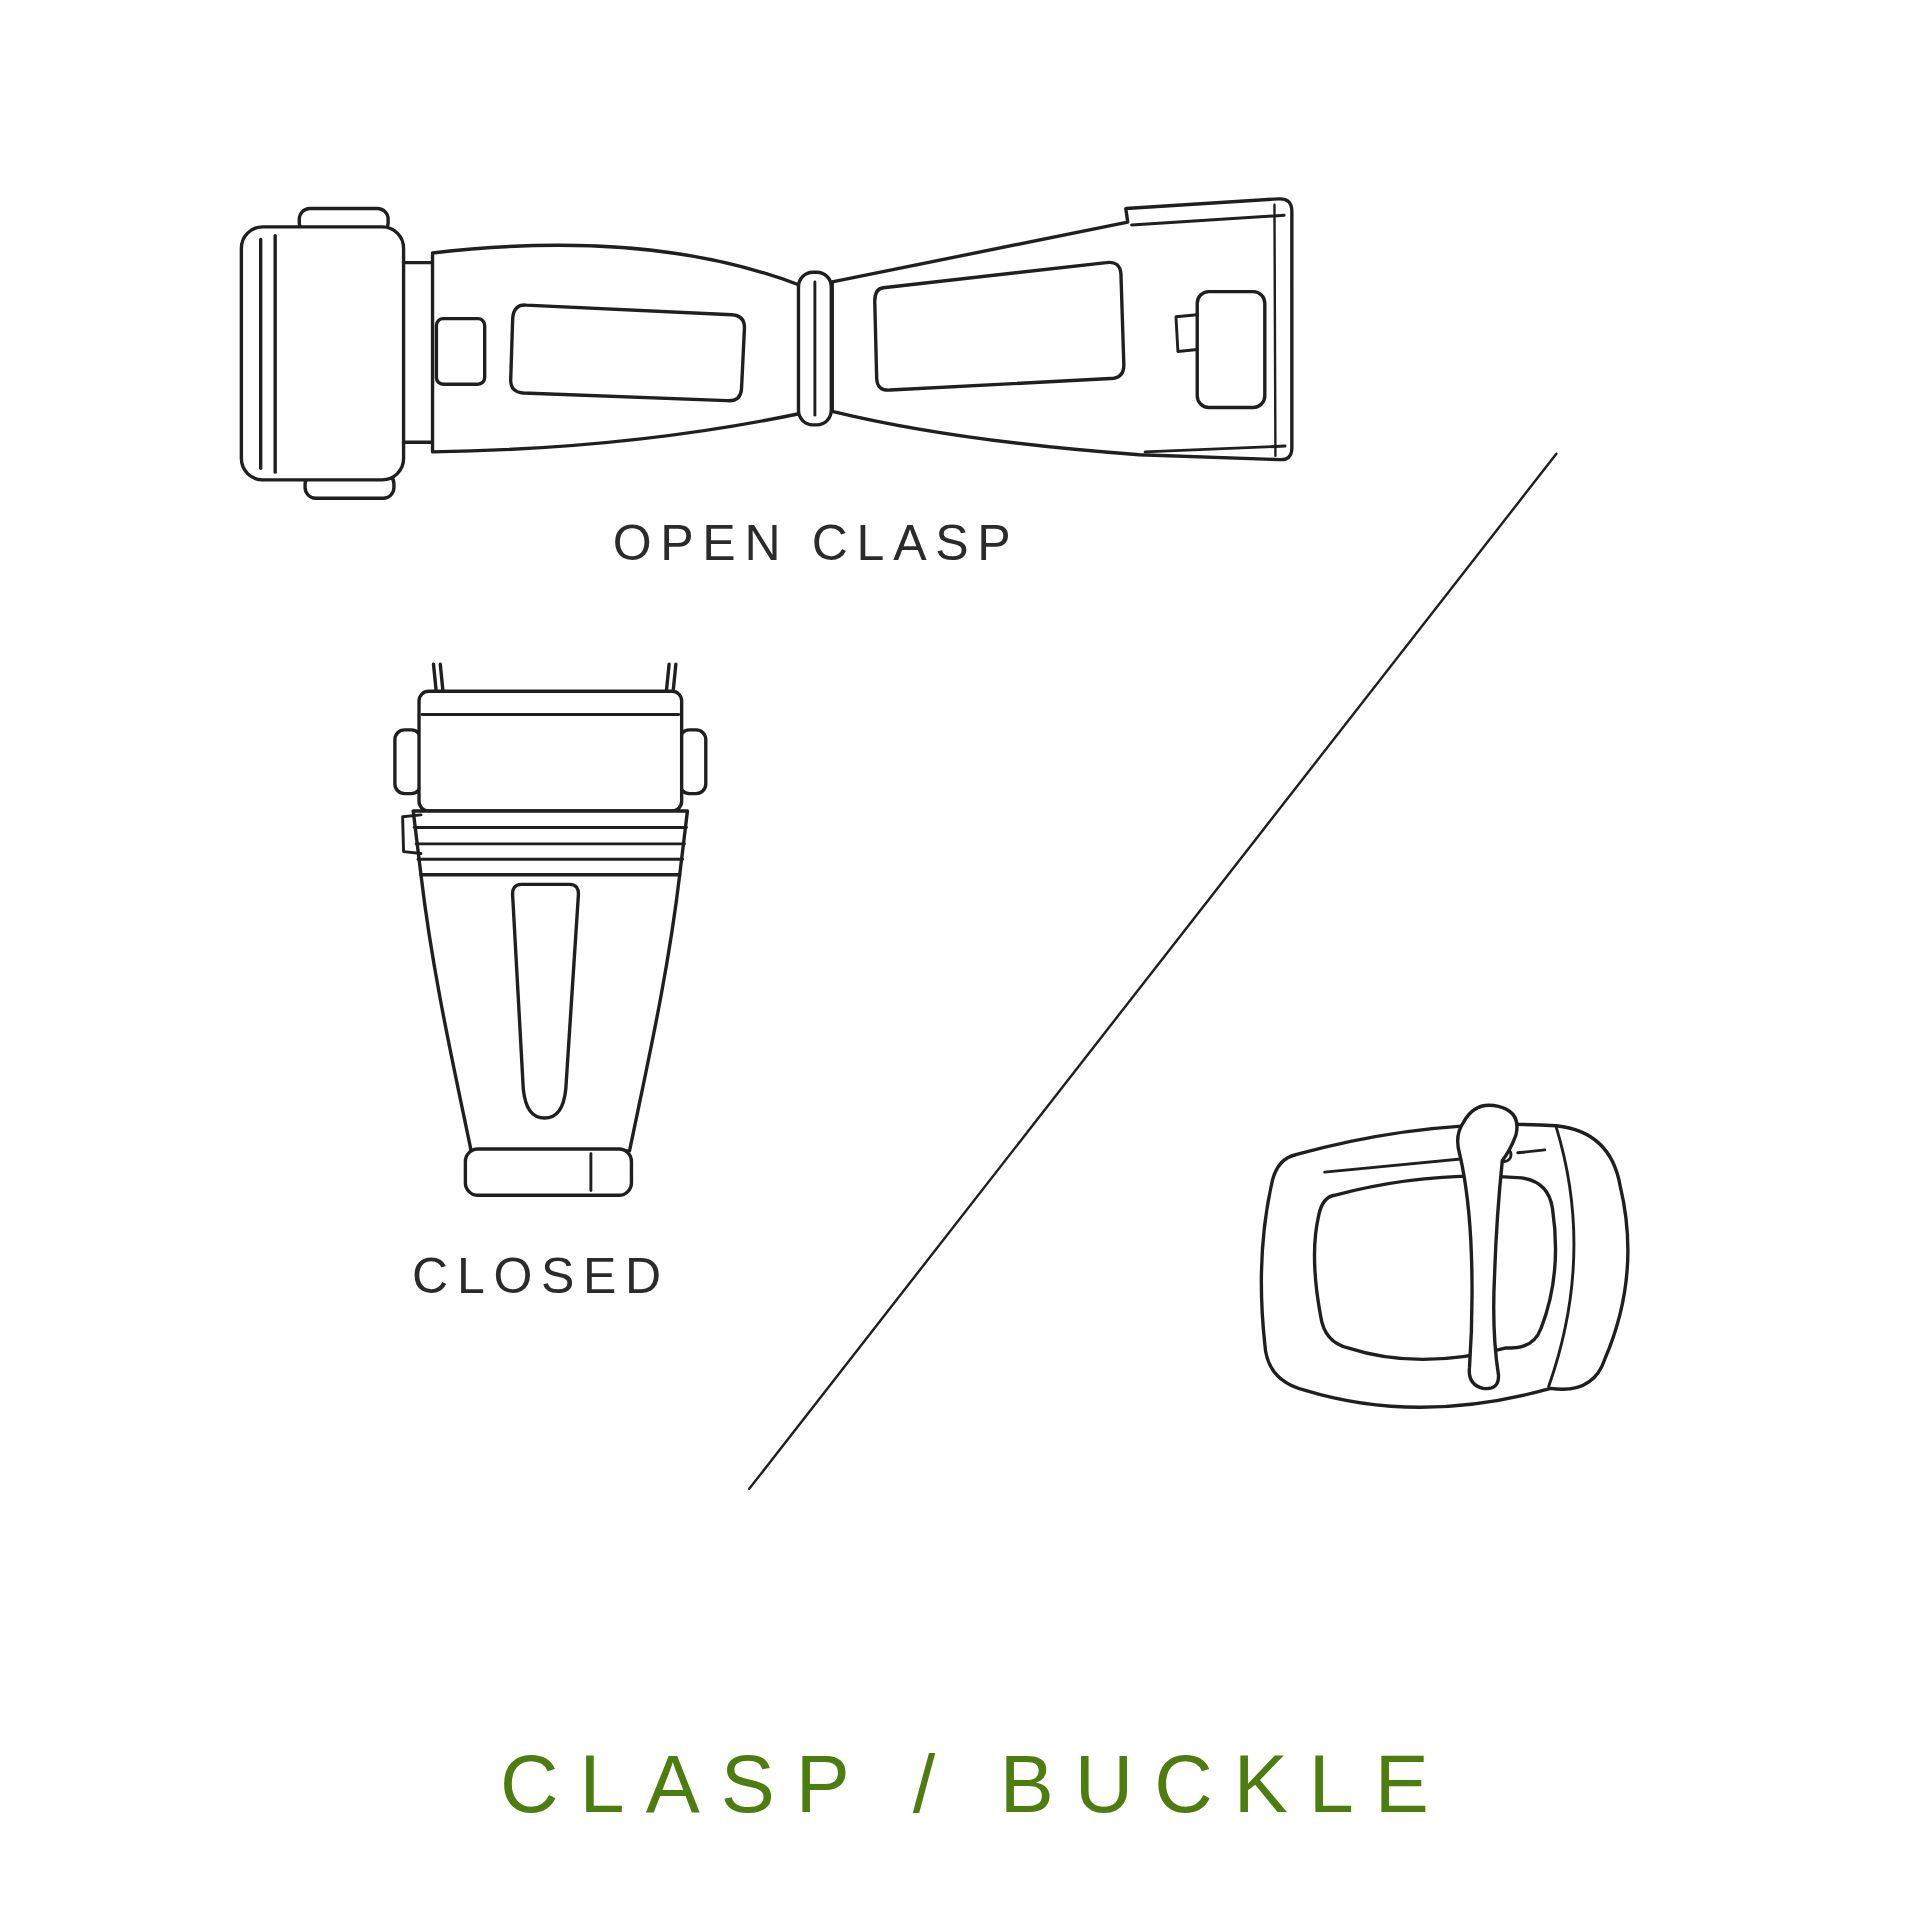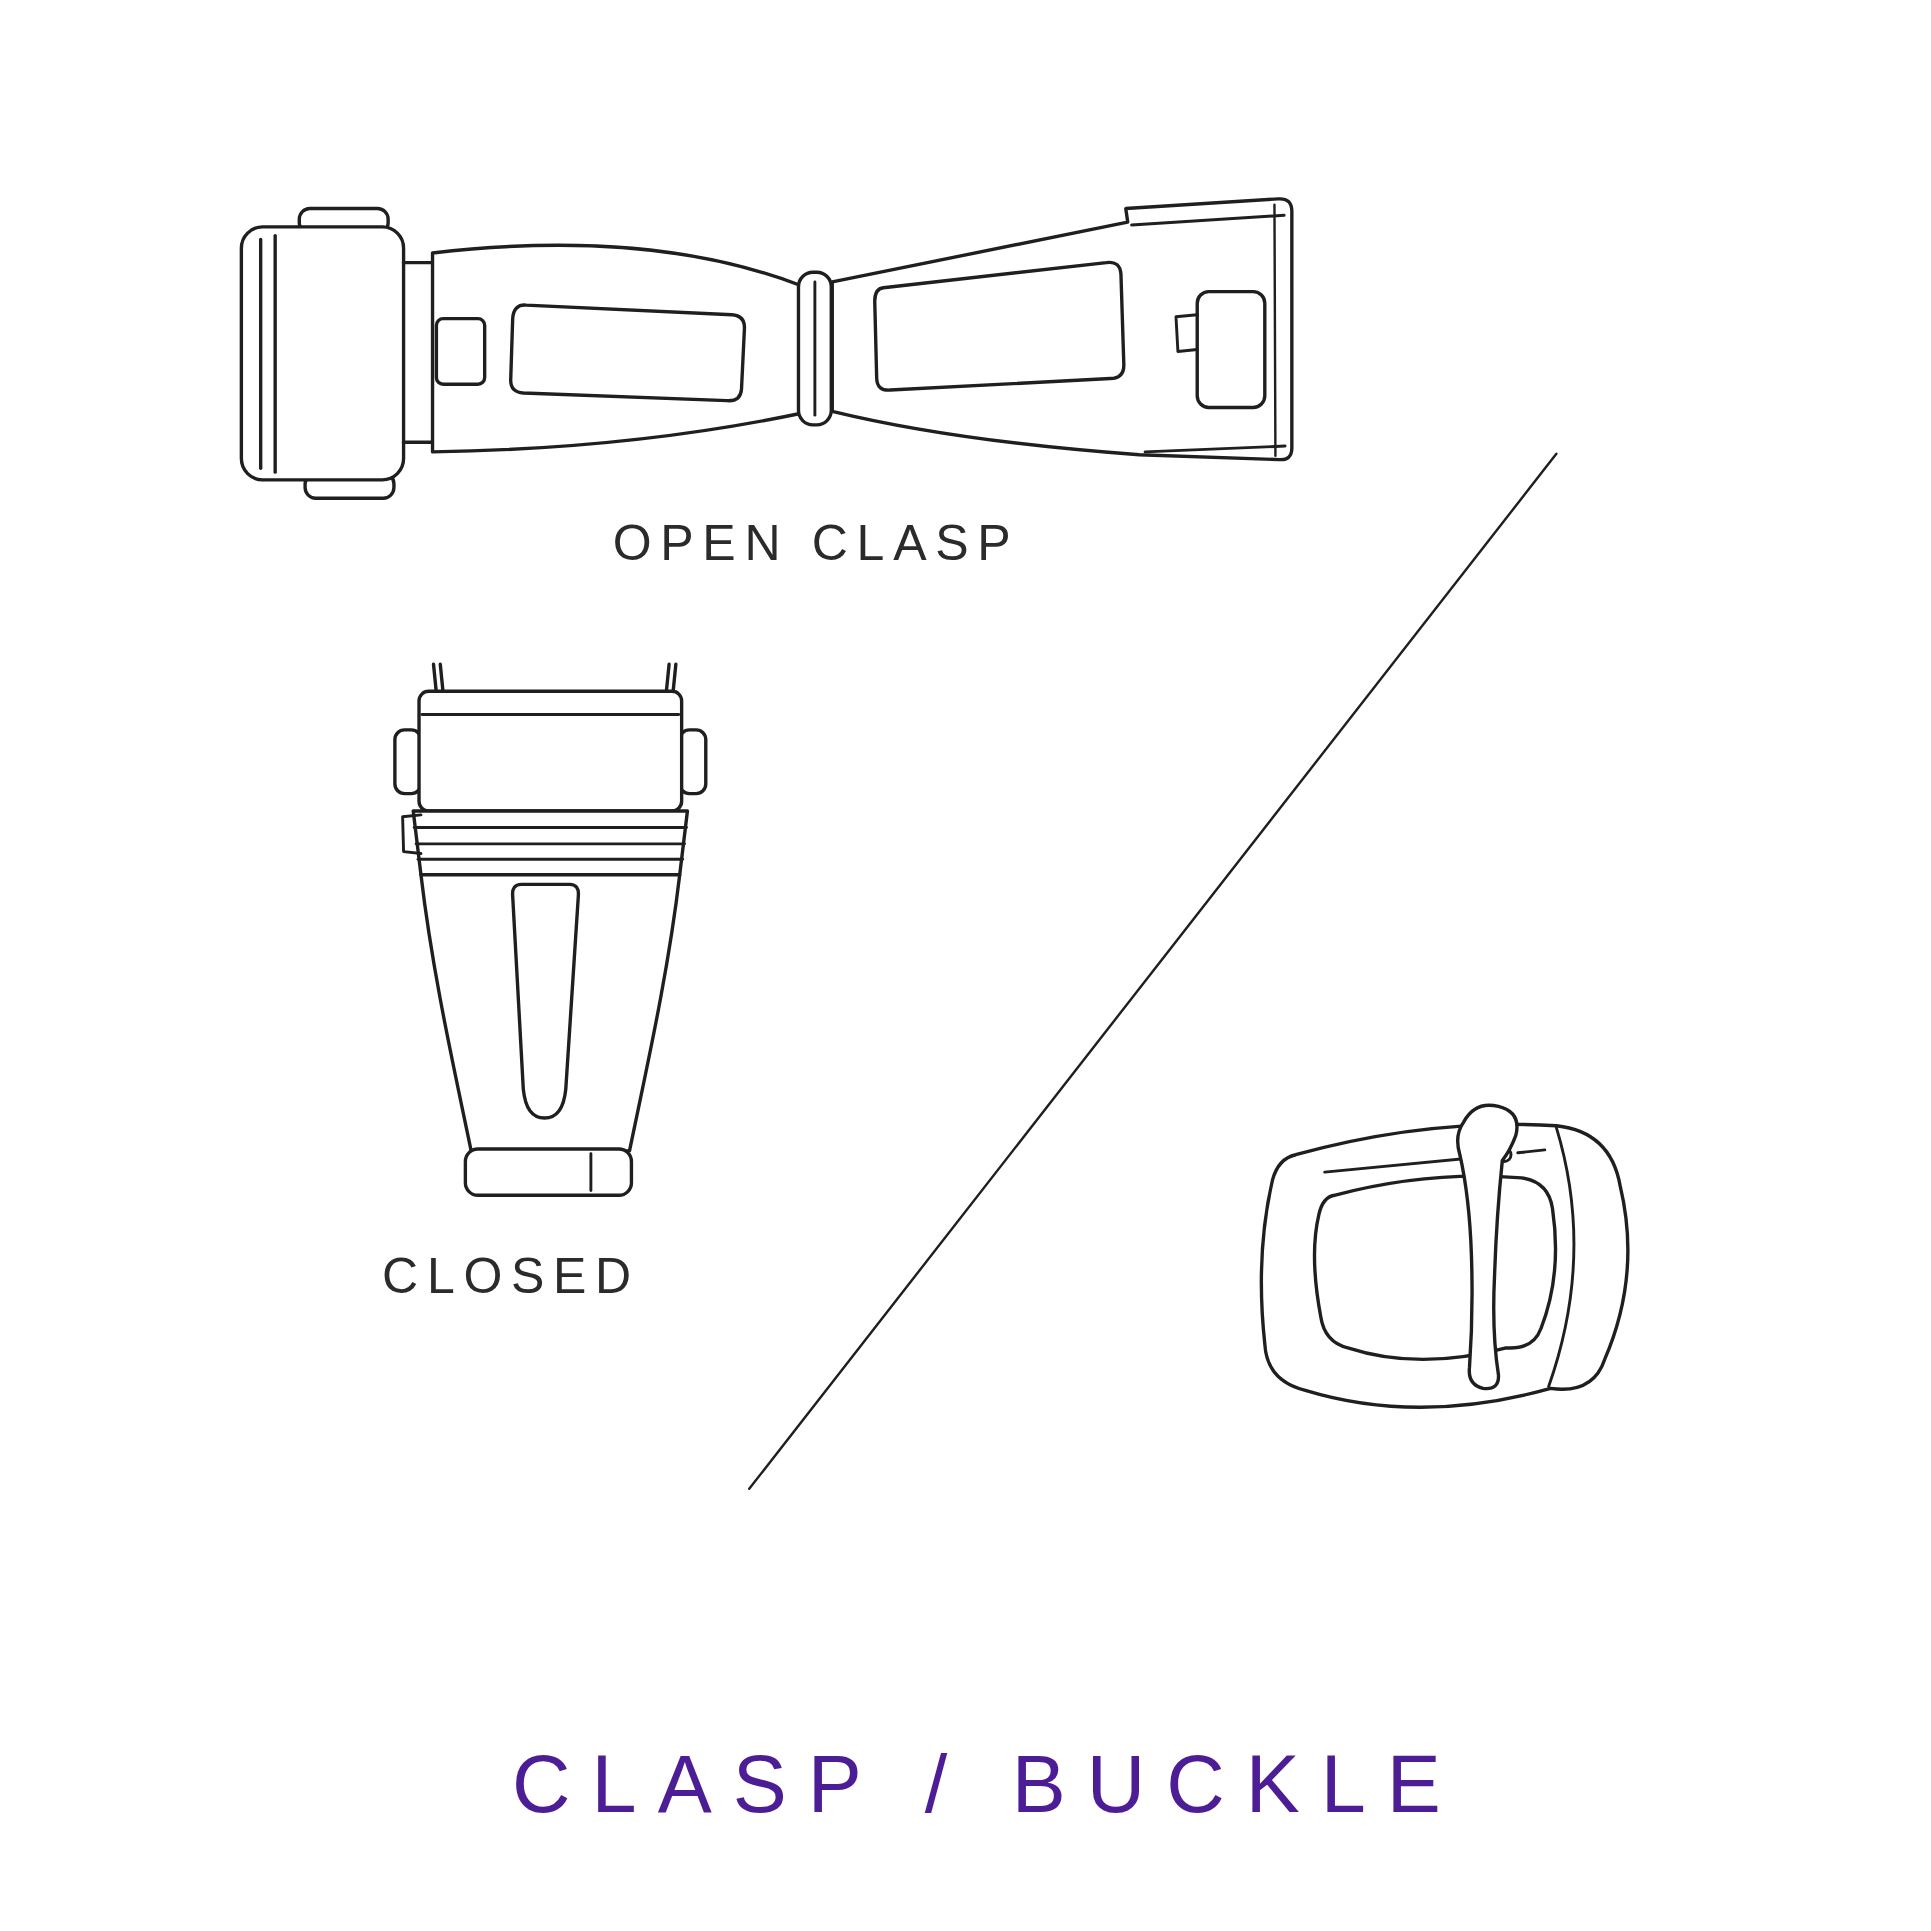--- a/index.html
+++ b/index.html
@@ -9,26 +9,25 @@
   }
   .canvas{position:relative;width:1931px;height:1931px;background:#ffffff;overflow:hidden;}
   .art{position:absolute;left:0;top:0;}
   .fig-label{
     position:absolute;transform:translate(-50%,-50%);
     color:#2b2b2b;font-size:50px;font-weight:400;letter-spacing:8.7px;
     white-space:nowrap;
   }
   .page-title{
     position:absolute;transform:translate(-50%,-50%);
-    color:#4c1d95;font-size:81px;font-weight:400;letter-spacing:21px;
+    color:#4d7c0f;font-size:81px;font-weight:400;letter-spacing:21px;
     white-space:nowrap;
-    margin-left:12px;
   }
   .label-open{left:816px;top:543px;text-align:center;}
-  .label-closed{left:511px;top:1276px;text-align:right;}
+  .label-closed{left:541px;top:1276px;text-align:right;}
   .label-title{left:975px;top:1784px;}
 </style>
 </head>
 <body>
 
 <div class="canvas">
 
   <svg class="art" width="1931" height="1931" viewBox="0 0 2000 2000" fill="none" stroke="#1f1f1f" stroke-width="3.5" stroke-linecap="round" stroke-linejoin="round">
 
     <g>

